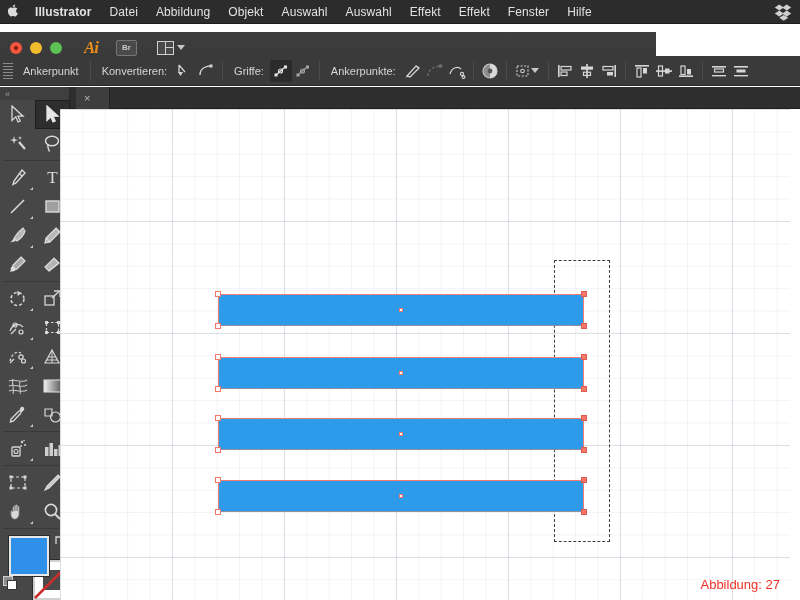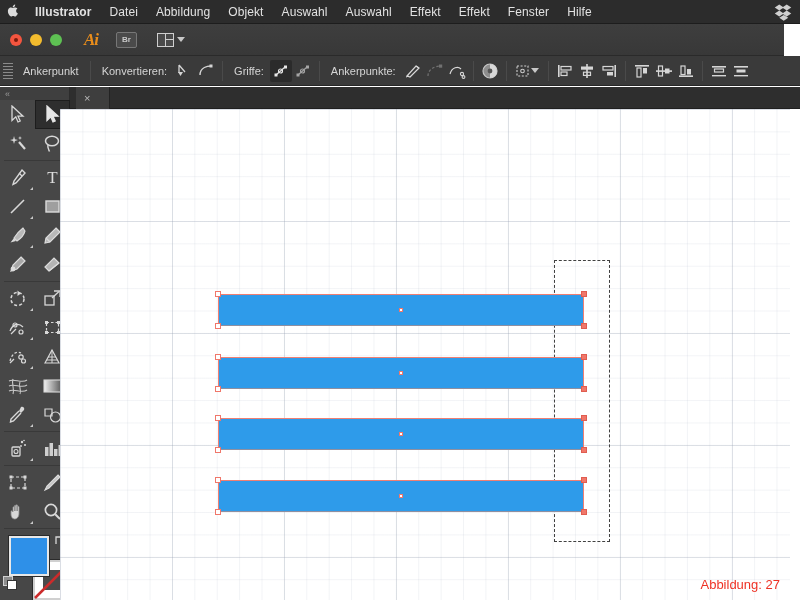--- a/index.html
+++ b/index.html
@@ -27,21 +27,21 @@
     white-space: nowrap; letter-spacing: 0.1px;
   }
   .menubar .mi.app-name { font-weight: bold; }
   .menubar-right {
     margin-left: auto; display: flex; align-items: center; padding-right: 8px;
   }
   .dropbox-icon { width: 18px; height: 18px; display: block; }
 
   
   .titlebar {
-    position: absolute; left: 0; top: 24px; width: 784px; height: 32px;
+    position: absolute; left: 0; top: 32px; width: 656px; height: 32px;
     background: linear-gradient(#3e3e3e, #383838);
     display: flex; align-items: center;
     border-bottom: 1px solid #2a2a2a;
     text-align: center;
   }
   .traffic { display: flex; align-items: center; gap: 8px; padding-left: 10px; }
   .dot { width: 12px; height: 12px; border-radius: 50%; position: relative; }
   .dot.red { background: #f4553f; }
   .dot.red:after {
     content:""; position:absolute; left:4px; top:4px; width:4px; height:4px;

